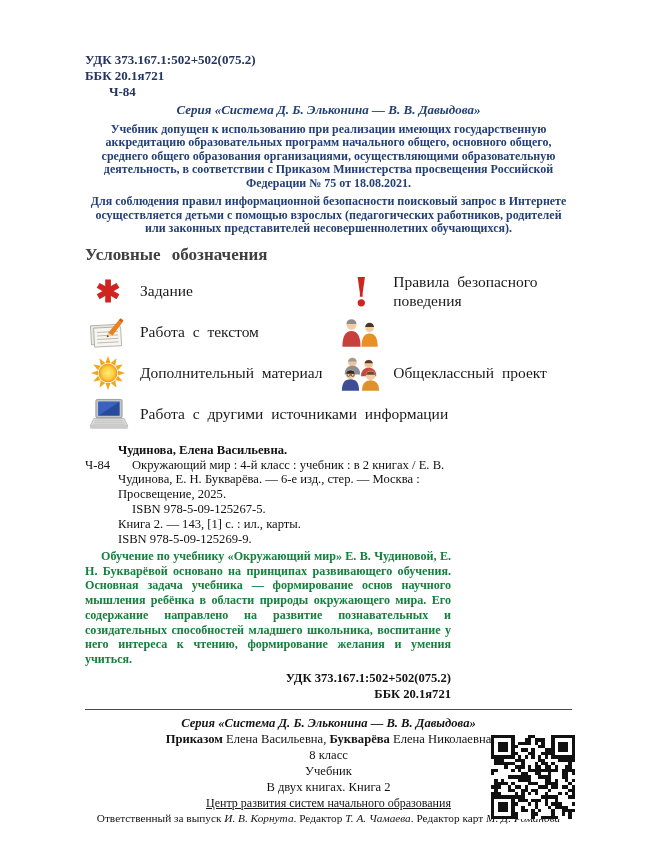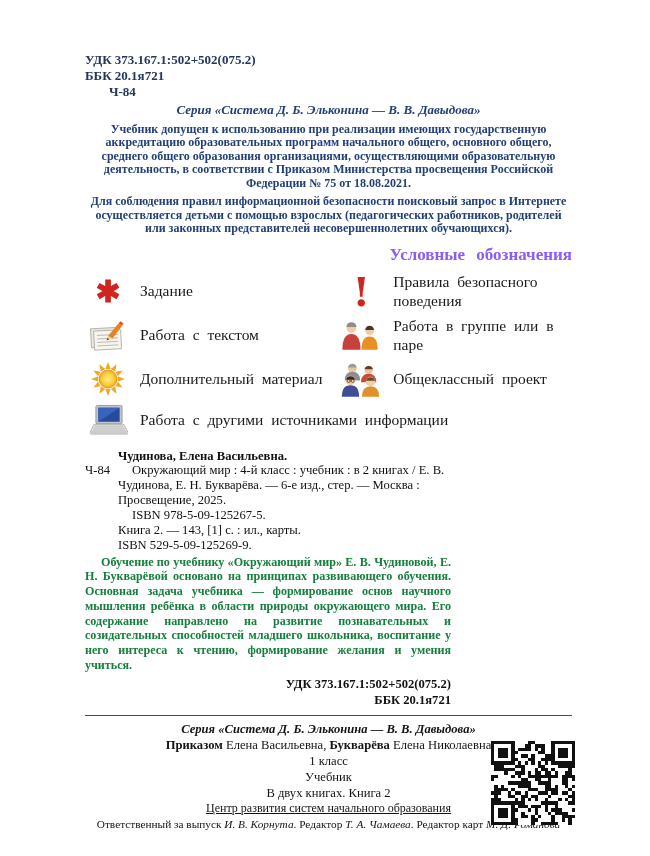--- a/index.html
+++ b/index.html
@@ -10,21 +10,21 @@
     padding: 44px 78px 0 85px;
     font-family: "Liberation Serif", "DejaVu Serif", serif;
     color: #141414;
   }
   
   .top-codes { font-weight: bold; font-size: 13px; line-height: 1.22; color: #26355e; }
   .top-codes .code-indent { margin-left: 24px; }
   .series-line { text-align: center; font-style: italic; font-weight: bold; font-size: 13px; margin-top: 2px; color: #233f77; }
   .approval { text-align: center; font-weight: bold; font-size: 12px; line-height: 1.13; margin-top: 5px; color: #233f77; }
   
-  .legend-title { text-align: right; font-size: 17px; font-weight: bold; word-spacing: 7px; margin-top: 9px; color: #8b5cf6; }
+  .legend-title { text-align: left; font-size: 17px; font-weight: bold; word-spacing: 7px; margin-top: 9px; color: #404040; }
   .legend-grid { display: grid; grid-template-columns: 52% 48%; margin-top: 5px; }
   .legend-item { display: flex; align-items: center; gap: 9px; padding: 3px 0; }
   .legend-item.full { grid-column: 1 / 3; }
   .legend-icon { width: 46px; min-width: 46px; display: flex; justify-content: center; align-items: center; }
   .legend-label { font-size: 15.5px; line-height: 1.22; word-spacing: 4px; color: #1a1a1a; }
   .glyph-asterisk { font-size: 30px; line-height: 1; color: #cf2420; font-weight: bold; }
   .glyph-exclaim { font-size: 40px; line-height: 0.85; color: #cf2420; font-weight: bold; font-family: "DejaVu Serif", serif; }
   
   .biblio { width: 366px; margin-top: 9px; font-size: 12.6px; line-height: 1.18; color: #111; }
   .biblio-author { font-weight: bold; margin-left: 33px; }
@@ -101,21 +101,20 @@
       <span class="legend-icon">
         <svg width="42" height="31" viewBox="0 0 44 32">
           <circle cx="12" cy="8" r="5.2" fill="#f2cda4"></circle>
           <path d="M6.8 7.2 a5.2 5.2 0 0 1 10.4 0 z" fill="#8d8d8d"></path>
           <path d="M2.5 31 Q2.5 14.5 12 14.5 Q21.5 14.5 21.5 31 Z" fill="#c8403c"></path>
           <circle cx="31" cy="11" r="4.6" fill="#f2cda4"></circle>
           <path d="M26.4 10.3 a4.6 4.6 0 0 1 9.2 0 z" fill="#4a3526"></path>
           <path d="M22.5 31 Q22.5 17 31 17 Q39.5 17 39.5 31 Z" fill="#e89023"></path>
         </svg>
       </span>
-      <span class="legend-label">Работа в группе или в паре</span>
     </div>
 
     <div class="legend-item">
       <span class="legend-icon">
         <svg width="36" height="36" viewBox="0 0 36 36">
           <defs>
             <radialGradient id="sung">
               <stop offset="0%" stop-color="#ffe98a"></stop>
                 <stop offset="60%" stop-color="#ffd23e"></stop>
                 <stop offset="100%" stop-color="#f5a41f"></stop>
@@ -186,34 +185,34 @@
   </div>
 
   <div class="biblio">
     <div class="biblio-author">Чудинова, Елена Васильевна.</div>
     <div class="biblio-entry">
       <span class="biblio-code">Ч-84</span>
       <span>Окружающий мир : 4-й класс : учебник : в 2 книгах / Е. В. Чудинова, Е. Н. Букварёва. — 6-е изд., стер. — Москва : Просвещение, 2025.</span>
     </div>
     <div class="biblio-isbn1">ISBN 978-5-09-125267-5.</div>
     <div class="biblio-plain">Книга 2. — 143, [1] с. : ил., карты.</div>
-    <div class="biblio-plain">ISBN 529-5-09-125269-9.</div>
+    <div class="biblio-plain">ISBN 978-5-09-125269-9.</div>
     <div class="annotation">Обучение по учебнику «Окружающий мир» Е. В. Чудиновой, Е. Н. Букварёвой основано на принципах развивающего обучения. Основная задача учебника — формирование основ научного мышления ребёнка в области природы окружающего мира. Его содержание направлено на развитие познавательных и созидательных способностей младшего школьника, воспитание у него интереса к чтению, формирование желания и умения учиться.</div>
     <div class="udk-right">
       <div>УДК 373.167.1:502+502(075.2)</div>
       <div>ББК 20.1я721</div>
     </div>
   </div>
 
   <hr class="rule">
 
   <div class="imprint">
     <div class="imprint-series">Серия «Система Д. Б. Эльконина — В. В. Давыдова»</div>
     <div class="authors"><span style="font-weight: bold;">Приказом</span><span> Елена Васильевна, </span><span style="font-weight: bold;">Букварёва</span><span> Елена Николаевна</span></div>
-    <div>1 класс</div>
+    <div>8 класс</div>
     <div>Учебник</div>
     <div>В двух книгах. Книга 2</div>
     <div class="center-org">Центр развития систем начального образования</div>
     <div class="credits"><span>Ответственный за выпуск </span><span style="font-style: italic;">И. В. Корнута</span><span>. Редактор </span><span style="font-style: italic;">Т. А. Чамаева</span><span>. Редактор карт </span><span style="font-style: italic;">М. Д. Романова</span></div>
 
     <div class="qr-box">
         <svg viewBox="0 0 25 25" width="100%" height="100%" shape-rendering="crispEdges">
           <rect width="25" height="25" fill="#fff"></rect>
           <rect x="0" y="0" width="7" height="7" fill="#111"></rect>
           <rect x="1" y="1" width="5" height="5" fill="#fff"></rect>

